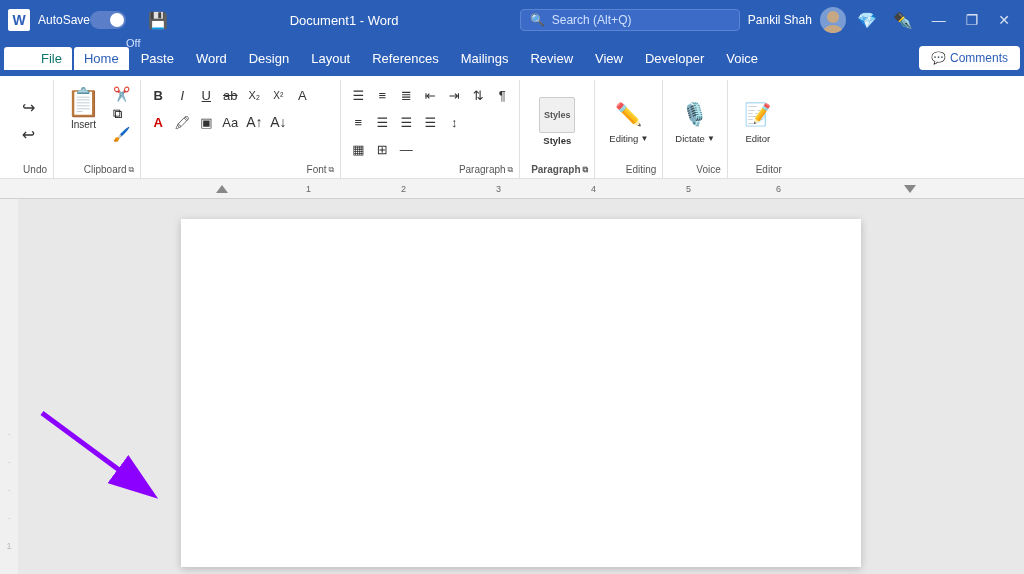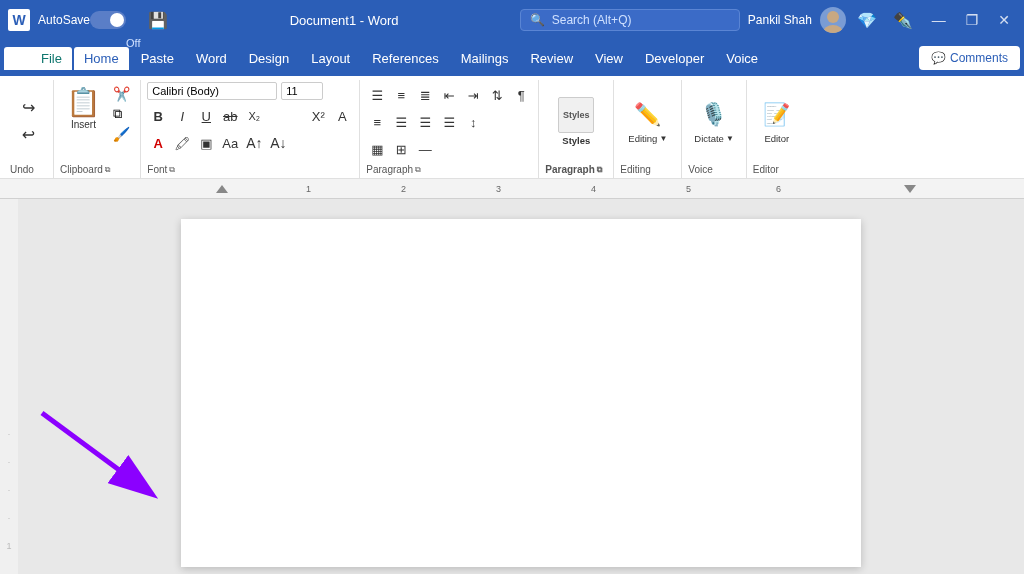--- a/index.html
+++ b/index.html
@@ -84,21 +84,21 @@
       min-width: 40px;
     }
     .ribbon-group:last-child { border-right: none; }
     .ribbon-group-content {
       display: flex; align-items: flex-start; gap: 2px; flex: 1;
       padding: 2px 0;
     }
     .ribbon-group-label {
       text-align: center; font-size: 10px; color: #555;
       padding: 2px 0 3px 0; margin-top: auto;
-      display: flex; align-items: center; justify-content: flex-start; gap: 2px;
+      display: flex; align-items: center; justify-content: flex-end; gap: 2px;
     }
     .ribbon-group-label .expand-icon { font-size: 8px; cursor: pointer; }
 
     
     .rb-btn {
       display: flex; flex-direction: column; align-items: center; justify-content: center;
       padding: 3px 4px; border-radius: 3px; cursor: pointer;
       font-size: 10px; gap: 2px; min-width: 28px;
       color: #333;
     }
@@ -265,35 +265,27 @@
       </div>
     </div>
     <div class="ribbon-group-label">
       <span>Clipboard</span>
       <span class="expand-icon">⧉</span>
     </div>
   </div>
 
   <div class="ribbon-group font-group">
     <div class="ribbon-group-content" style="flex-direction:column; gap:3px;">
-      <div class="font-row1">
-        <select class="font-select">
-          <option>Calibri (Body)</option>
-        </select>
-        <select class="size-select">
-          <option>11</option>
-        </select>
-      </div>
       <div class="font-row2">
         <div class="fmt-btn bold">B</div>
         <div class="fmt-btn italic">I</div>
         <div class="fmt-btn underline">U</div>
         <div class="fmt-btn" style="text-decoration:line-through;">ab</div>
         <div class="fmt-btn" style="font-size:11px;">X₂</div>
-        <div class="fmt-btn" style="font-size:13px;margin-left:40px;">X²</div>
+        <div class="fmt-btn" style="font-size:10px;">X²</div>
         <div class="fmt-btn">A</div>
       </div>
       <div class="font-row3">
         <div class="fmt-btn" style="color:#d00000; font-weight:bold;">A</div>
         <div class="fmt-btn">🖍</div>
         <div class="fmt-btn">▣</div>
         <div class="fmt-btn">Aa</div>
         <div class="fmt-btn" style="font-size:14px;">A↑</div>
         <div class="fmt-btn" style="font-size:14px;">A↓</div>
       </div>

